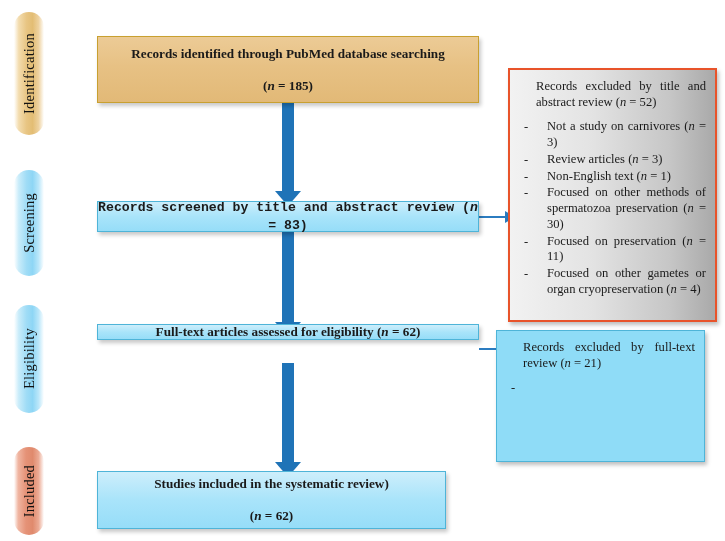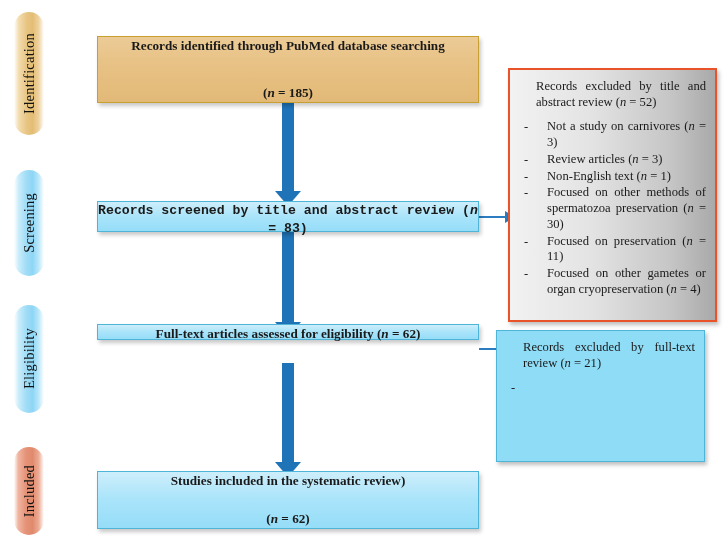--- a/index.html
+++ b/index.html
@@ -50,21 +50,21 @@
         #ffffff 0%, #f0b6a2 14%, #e59277 40%, #e08a6d 62%, #ecab95 82%, #ffffff 100%);
   }
 
   
   .main-box {
     position: absolute;
     box-sizing: border-box;
     display: flex;
     flex-direction: column;
     align-items: center;
-    justify-content: space-between;
+    justify-content: center;
     text-align: center;
     font-weight: bold;
     font-size: 13.2px;
     line-height: 1.35;
     box-shadow: 2px 3px 4px rgba(0,0,0,0.22);
   }
   .box-identified {
     background: linear-gradient(to bottom, #eccb96 0%, #e7c184 45%, #e2b977 100%);
     border: 1.5px solid #c8a030;
   }
@@ -185,21 +185,21 @@
   </div>
 
   <div class="main-box box-blue" style="left:97px; top:201px; width:382px; height:31px;font-family:Liberation Mono, monospace;">
     <span class="line"><span>Records screened by title and abstract review (</span><span class="it">n</span><span> = 83)</span></span>
   </div>
 
   <div class="main-box box-blue" style="left:97px; top:324px; width:382px; height:16px;">
     <span class="line"><span>Full-text articles assessed for eligibility (</span><span class="it">n</span><span> = 62)</span></span>
   </div>
 
-  <div class="main-box box-blue" style="left:97px; top:471px; width:382px; height:58px;">
+  <div class="main-box box-blue" style="left:97px; top:471px; width:349px; height:58px;">
     <span class="line">Studies included in the systematic review)</span>
     <span class="line"><span>(</span><span class="it">n</span><span> = 62)</span></span>
   </div>
 
   <div class="side-box side-gray" style="left:508px; top:68px; width:209px; height:254px;">
     <p class="side-head"><span>Records excluded by title and abstract review (</span><span class="it">n</span><span> = 52)</span></p>
 
     <ul class="excl-list">
       <li>
         <span class="dash">-</span>

